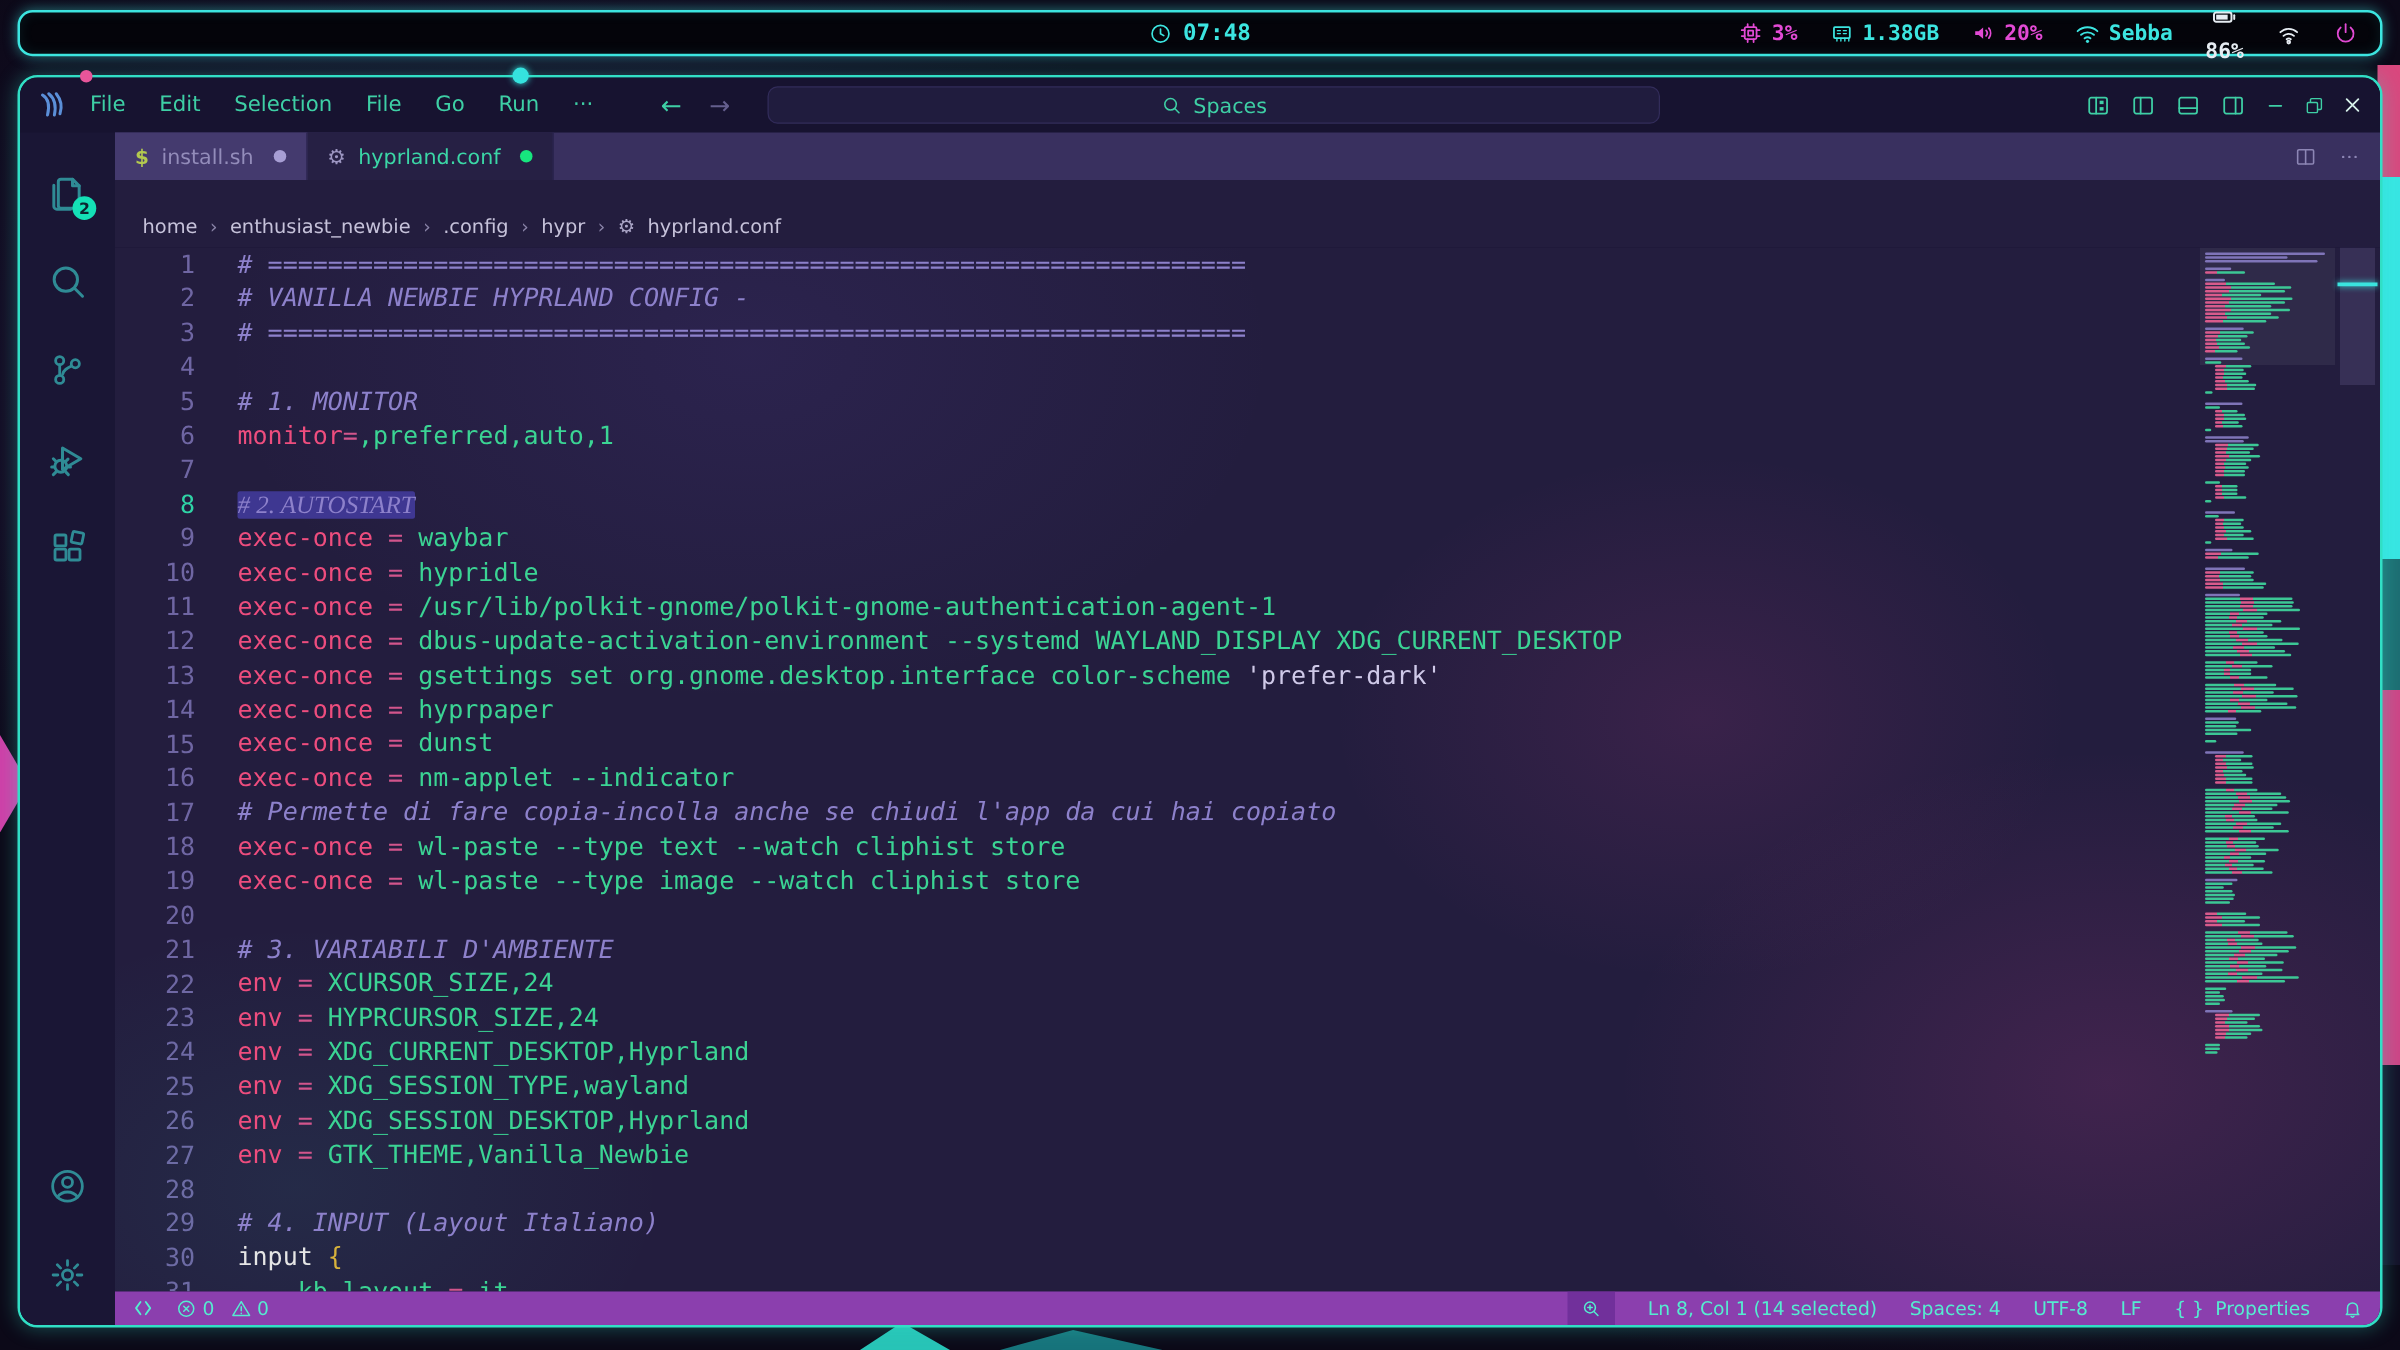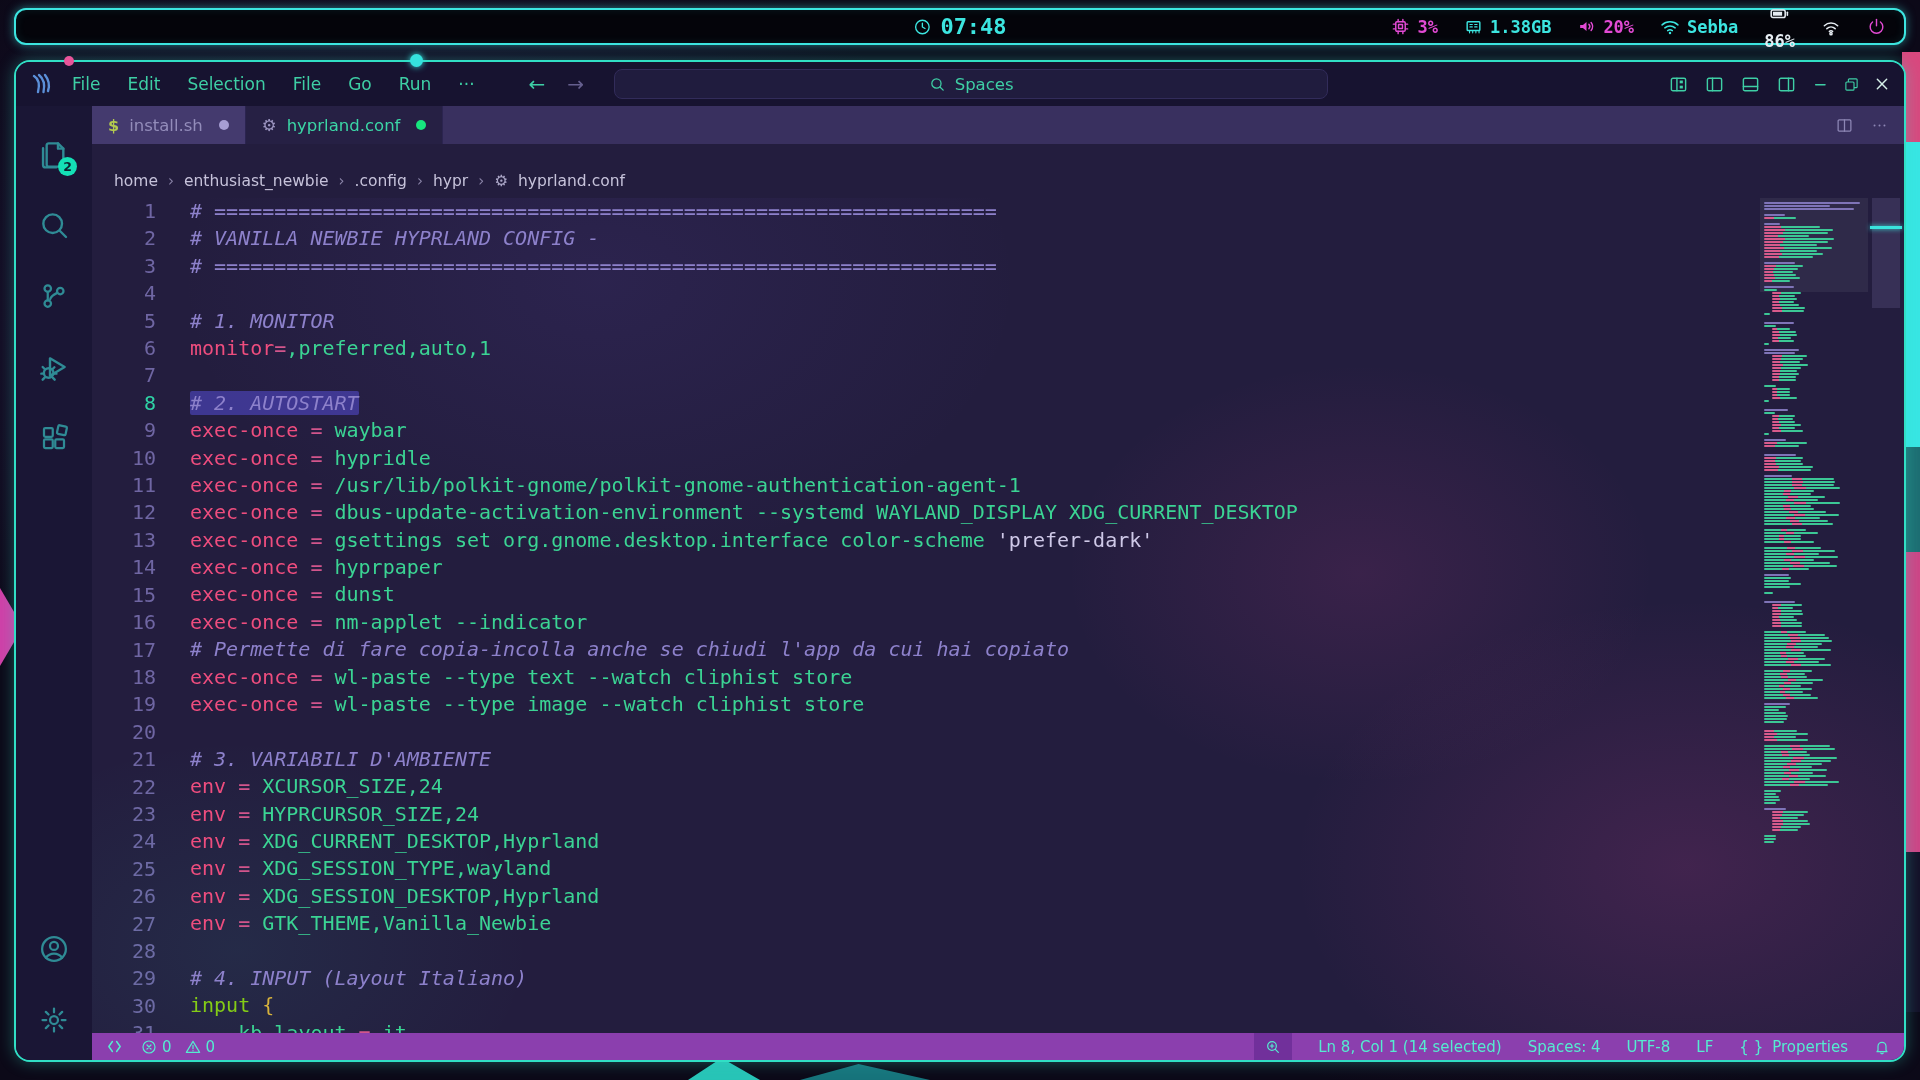--- a/index.html
+++ b/index.html
@@ -31,21 +31,21 @@
     display:flex; align-items:center; padding:0 18px;
     font-family:"DejaVu Sans Mono", monospace; font-weight:bold; }
   .tb-left { display:flex; align-items:center; }
   .arch { color:var(--cyan); display:flex; }
   .workspace { position:relative; margin-left:42px; color:var(--cyan); display:flex; }
   .workspace .ws-underline { position:absolute; left:-4px; bottom:-7px; width:28px; height:4px;
     border-radius:2px; background:var(--magenta); }
   .win-title { display:flex; align-items:center; gap:10px; margin-left:32px; color:#eef1f6; font-size:17.5px; }
   .win-title .dot { width:11px; height:11px; border-radius:50%; background:#f2f4f8; }
   .tb-clock { position:absolute; left:50%; transform:translateX(-50%); display:flex; align-items:center; gap:9px;
-    color:var(--cyan); font-size:22px; }
+    color:var(--cyan); font-size:18px; }
   .tb-right { margin-left:auto; display:flex; align-items:center; gap:26px; font-size:17px; }
   .tb-mod { display:flex; align-items:center; gap:7px; }
   .tb-mod svg { display:block; }
   
   .window { position:absolute; left:14px; right:14px; top:60px; bottom:18px; z-index:2;
     background:#171330; border:2px solid #31dfc5; border-radius:16px;
     box-shadow:0 0 16px rgba(49,223,197,.35); overflow:hidden;
     display:flex; flex-direction:column; }
   .win-dot { position:absolute; z-index:4; border-radius:50%; }
   .win-dot.pink { left:64px; top:56px; width:10px; height:10px; background:#e8559a; }
@@ -96,27 +96,27 @@
   .editor::before { content:""; position:absolute; inset:0; pointer-events:none;
     background:
       radial-gradient(420px 300px at 70% 45%, rgba(222,70,160,.12), transparent 70%),
       radial-gradient(560px 380px at 88% 80%, rgba(222,70,160,.16), transparent 70%),
       radial-gradient(420px 300px at 8% 90%, rgba(60,220,200,.07), transparent 70%),
       radial-gradient(600px 400px at 28% 10%, rgba(120,90,220,.10), transparent 70%); }
   .gutter { width:74px; flex:0 0 74px; text-align:right; padding-right:10px; color:#6f66a3; user-select:none; }
   .ln-num.cur { color:#2fd3a6; }
   .code { margin-left:24px; white-space:pre; position:relative; z-index:1; }
   .code-line { height:27.4px; }
-  .sel { background:rgba(86,76,214,.55); border-radius:2px; }
+  .sel { background:rgba(86,76,214,.55); border-radius:2px;font-family:Liberation Serif, serif; }
   .tk-c { color:#8d81cb; font-style:italic; }
   .tk-k { color:#ee4d7e; }
   .tk-o { color:#d2558c; }
   .tk-v { color:#3bd494; }
   .tk-s { color:#cfc9e8; }
-  .tk-w { color:#84cc16; }
+  .tk-w { color:#e5e5e5; }
   .tk-b { color:#d7b23c; }
   .tk-p { color:#b8b2d4; }
   
   .minimap { position:absolute; right:40px; top:4px; width:100px; height:660px; z-index:1; }
   .mm-row { height:2px; margin-bottom:1px; border-radius:1px; }
   .mm-gap { background:transparent; }
   .mm-cmt { background:#7f74b8; }
   .mm-grn { background:#3cc795; }
   .mm-kv,.mm-kvi { background:linear-gradient(90deg,#d95b8c 0 30%,#3cc795 30% 100%); }
   .mm-tbl { background:linear-gradient(90deg,#3cc795 0 40%,#d95b8c 40% 55%,#3cc795 55% 100%); }

